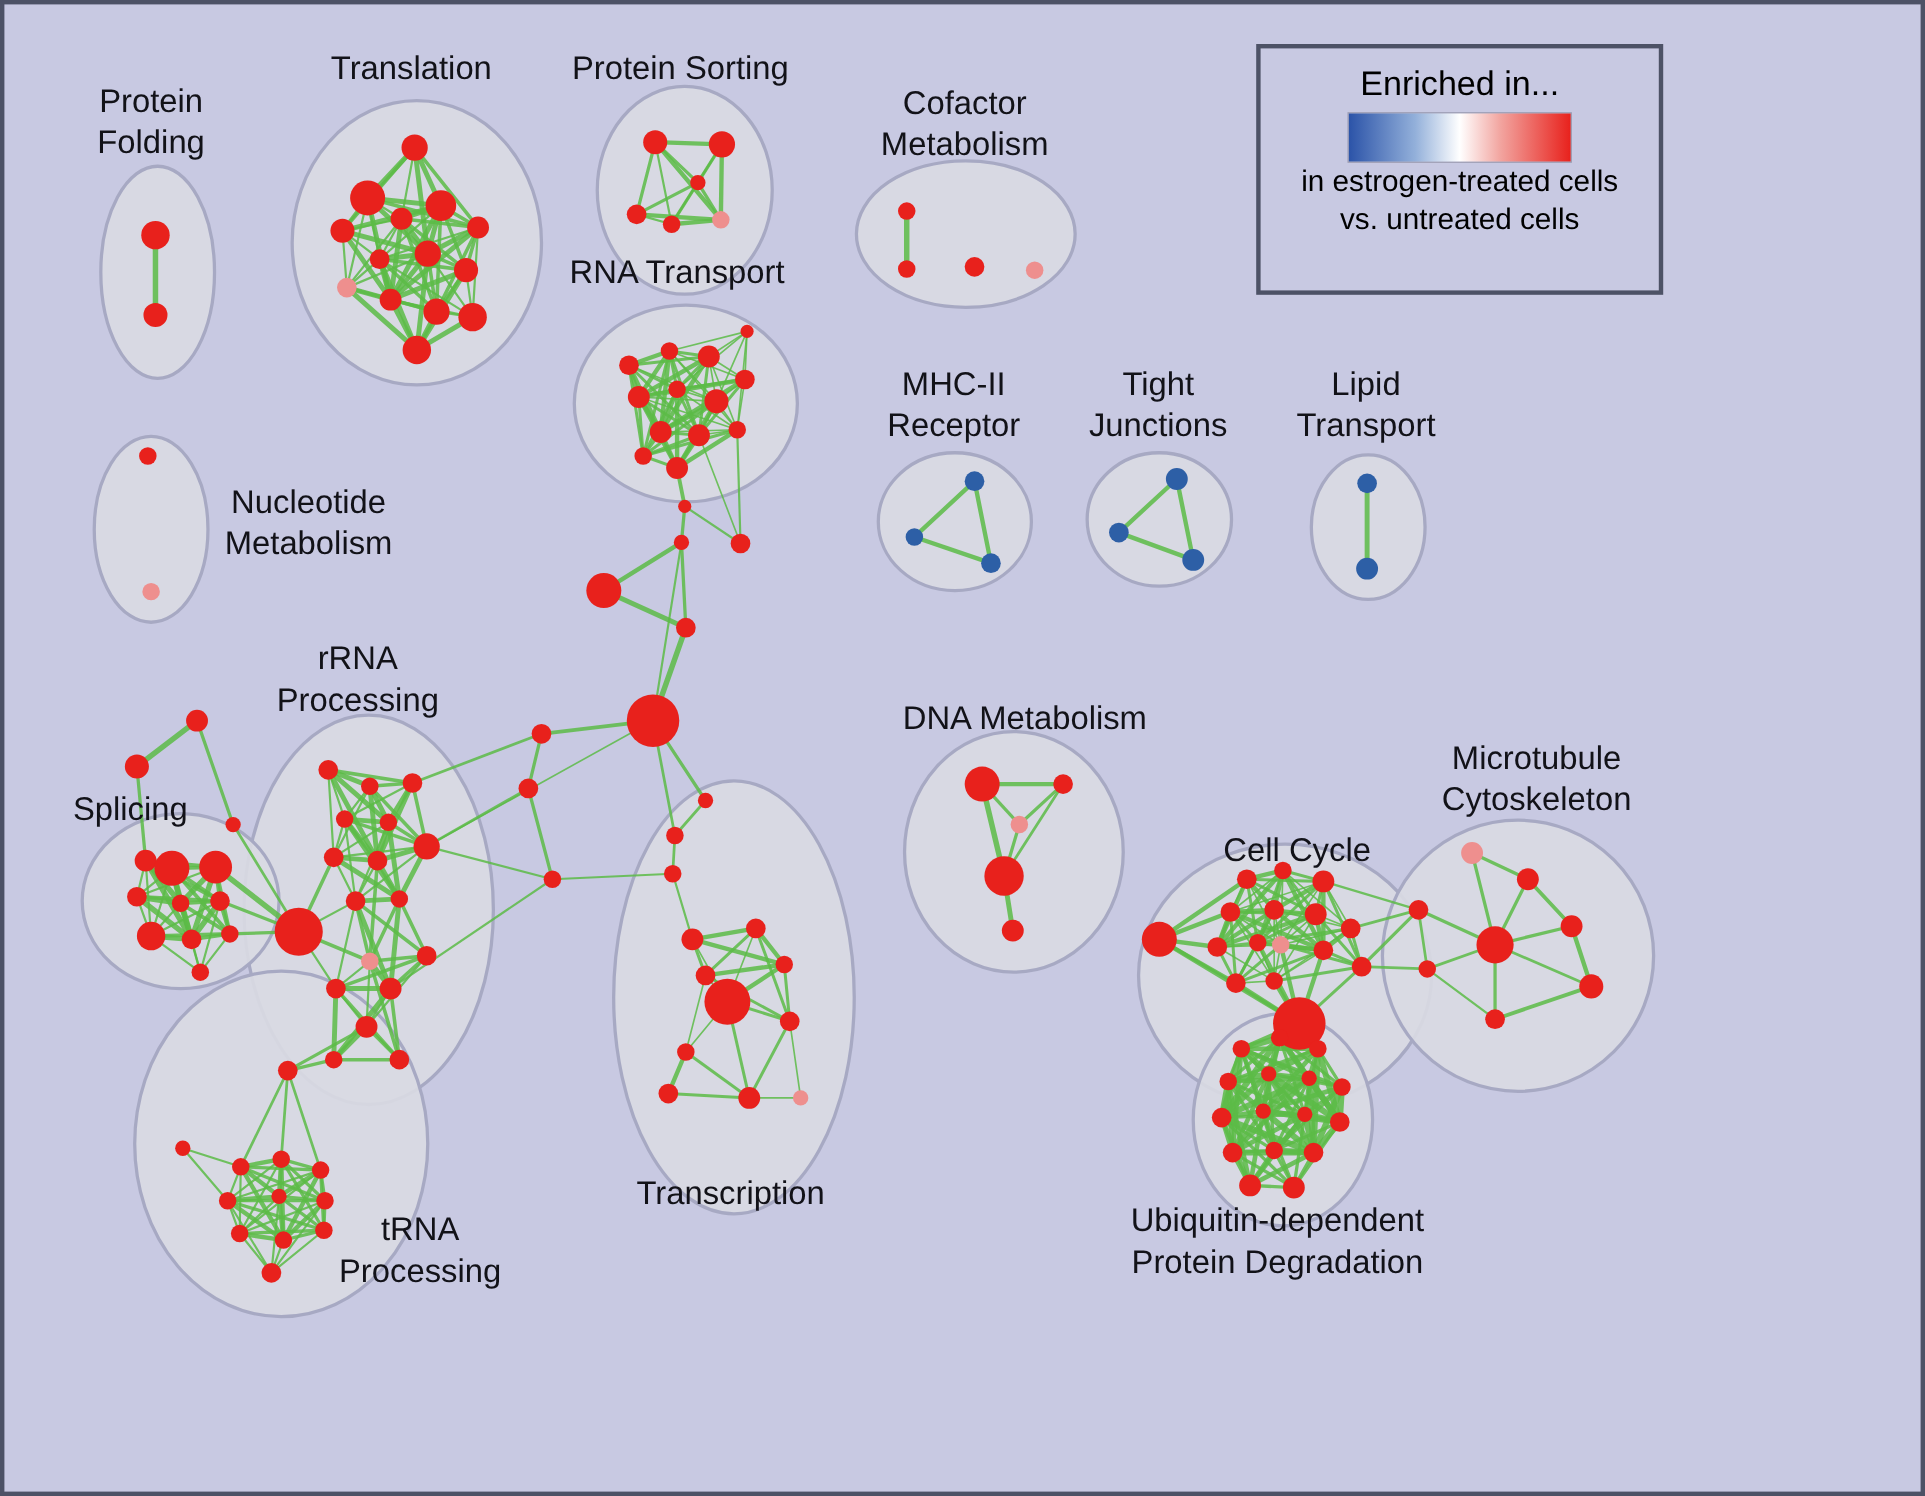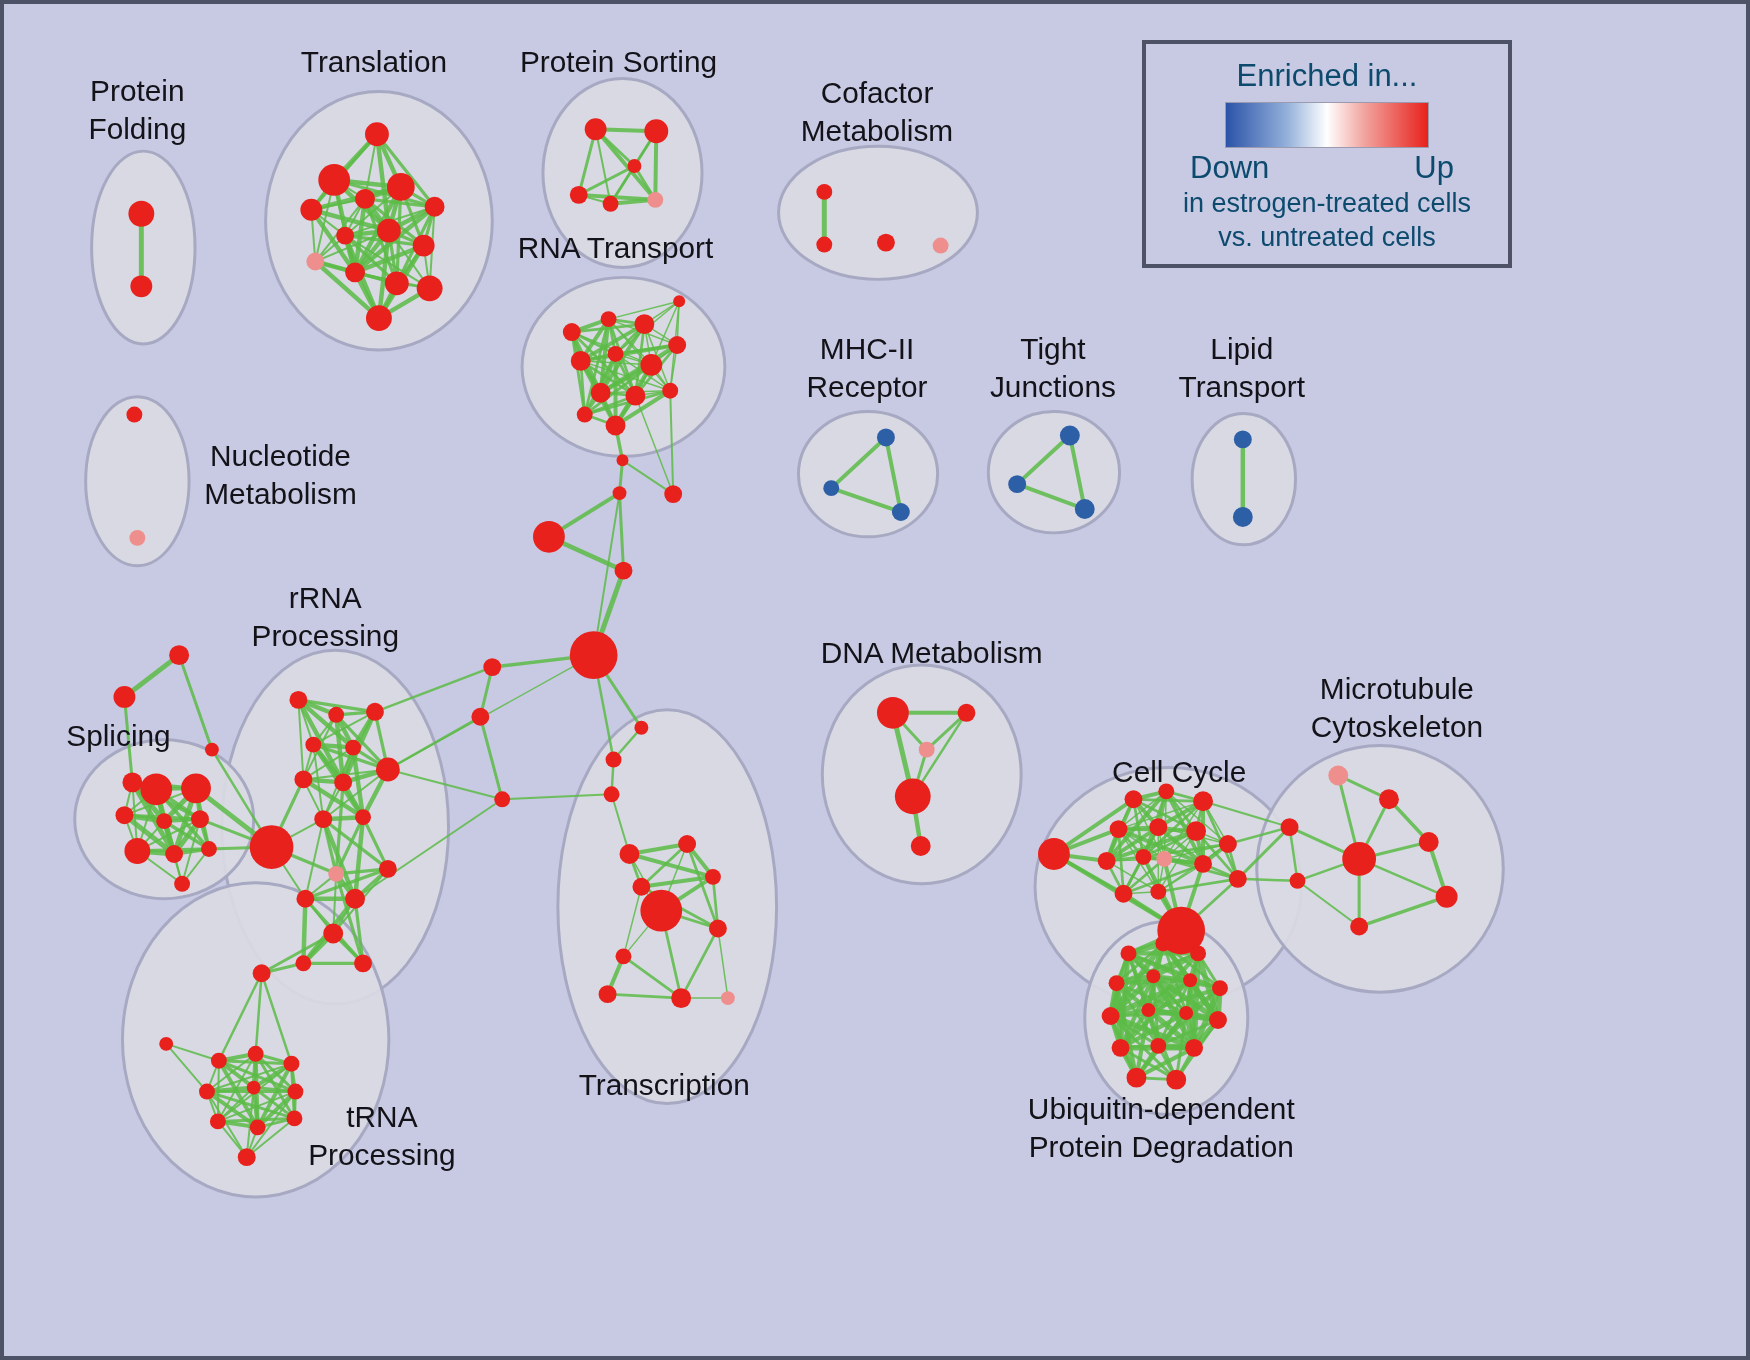--- a/index.html
+++ b/index.html
@@ -2,21 +2,21 @@
 <html><head>
 <meta charset="utf-8">
 <style>
   html,body{margin:0;padding:0;}
   body{font-family:"Liberation Sans",sans-serif;background:#b9bbd6;}
   .stage{position:relative;width:1750px;height:1360px;box-sizing:border-box;
          border:4px solid #3b82f6;background:#c8c9e2;overflow:hidden;}
   .stage svg{position:absolute;left:0;top:0;width:100%;height:100%;}
   .legend{position:absolute;left:1138px;top:36px;width:370px;height:228px;
           box-sizing:border-box;border:4px solid #4d5266;
-          display:flex;flex-direction:column;align-items:center;color:#0c4a6e;}
+          display:flex;flex-direction:column;align-items:center;color:#000000;}
   .legend-title{font-size:31px;margin-top:14px;}
   .legend-bar{width:204px;height:46px;margin-top:8px;border:1px solid #9a9ab0;box-sizing:border-box;}
   .legend-row{width:100%;display:flex;justify-content:space-between;
               padding:2px 54px 0 44px;box-sizing:border-box;font-size:31px;}
   .legend-sub{font-size:27px;line-height:34px;}
   .legend-sub:first-of-type{margin-top:4px;}
 </style>
 </head>
 <body>
 
@@ -782,20 +782,16 @@
       <text x="1181" y="783" text-anchor="middle" fill="#121218" font-size="30" font-family="&quot;Liberation Sans&quot;, sans-serif">Cell Cycle</text>
       <text x="1400" y="699" text-anchor="middle" fill="#121218" font-size="30" font-family="&quot;Liberation Sans&quot;, sans-serif">Microtubule</text>
       <text x="1400" y="737" text-anchor="middle" fill="#121218" font-size="30" font-family="&quot;Liberation Sans&quot;, sans-serif">Cytoskeleton</text>
       <text x="1163" y="1122" text-anchor="middle" fill="#121218" font-size="30" font-family="&quot;Liberation Sans&quot;, sans-serif">Ubiquitin-dependent</text>
       <text x="1163" y="1160" text-anchor="middle" fill="#121218" font-size="30" font-family="&quot;Liberation Sans&quot;, sans-serif">Protein Degradation</text>
     </svg>
 
   <div class="legend" style="border-color: rgb(77, 82, 102);">
     <div class="legend-title">Enriched in...</div>
     <div class="legend-bar" style="background: linear-gradient(90deg, rgb(43, 83, 168) 0%, rgb(147, 176, 218) 30%, rgb(255, 255, 255) 50%, rgb(242, 166, 161) 68%, rgb(232, 33, 28) 100%);"></div>
-    <div class="legend-row">
-      <span>Down</span>
-      <span>Up</span>
-    </div>
     <div class="legend-sub">in estrogen-treated cells</div>
     <div class="legend-sub">vs. untreated cells</div>
   </div>
 </div>
 
 </body></html>

